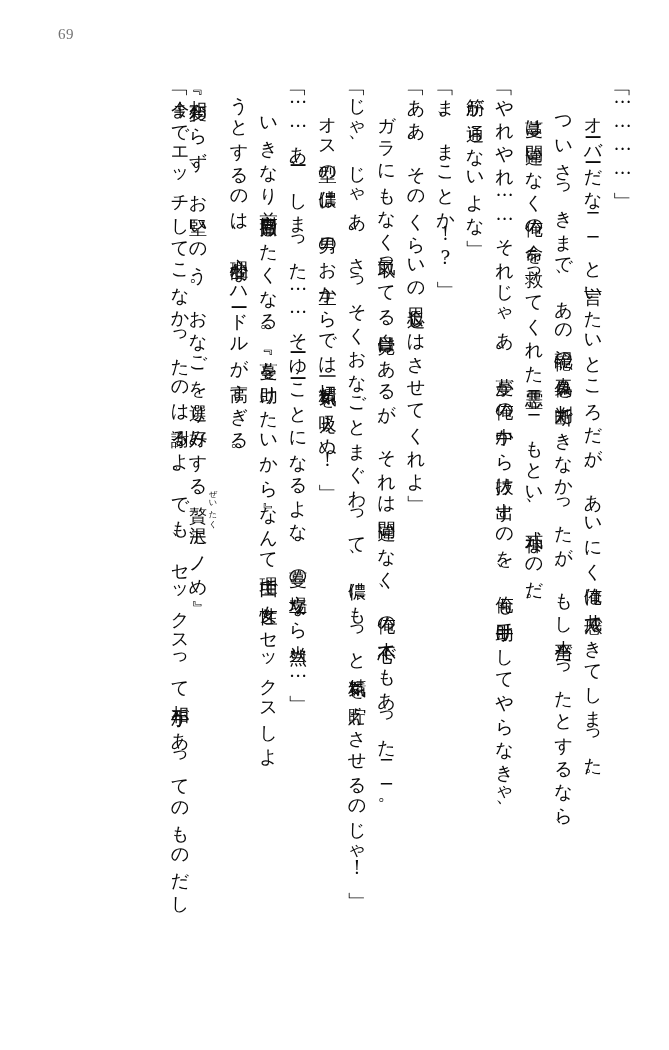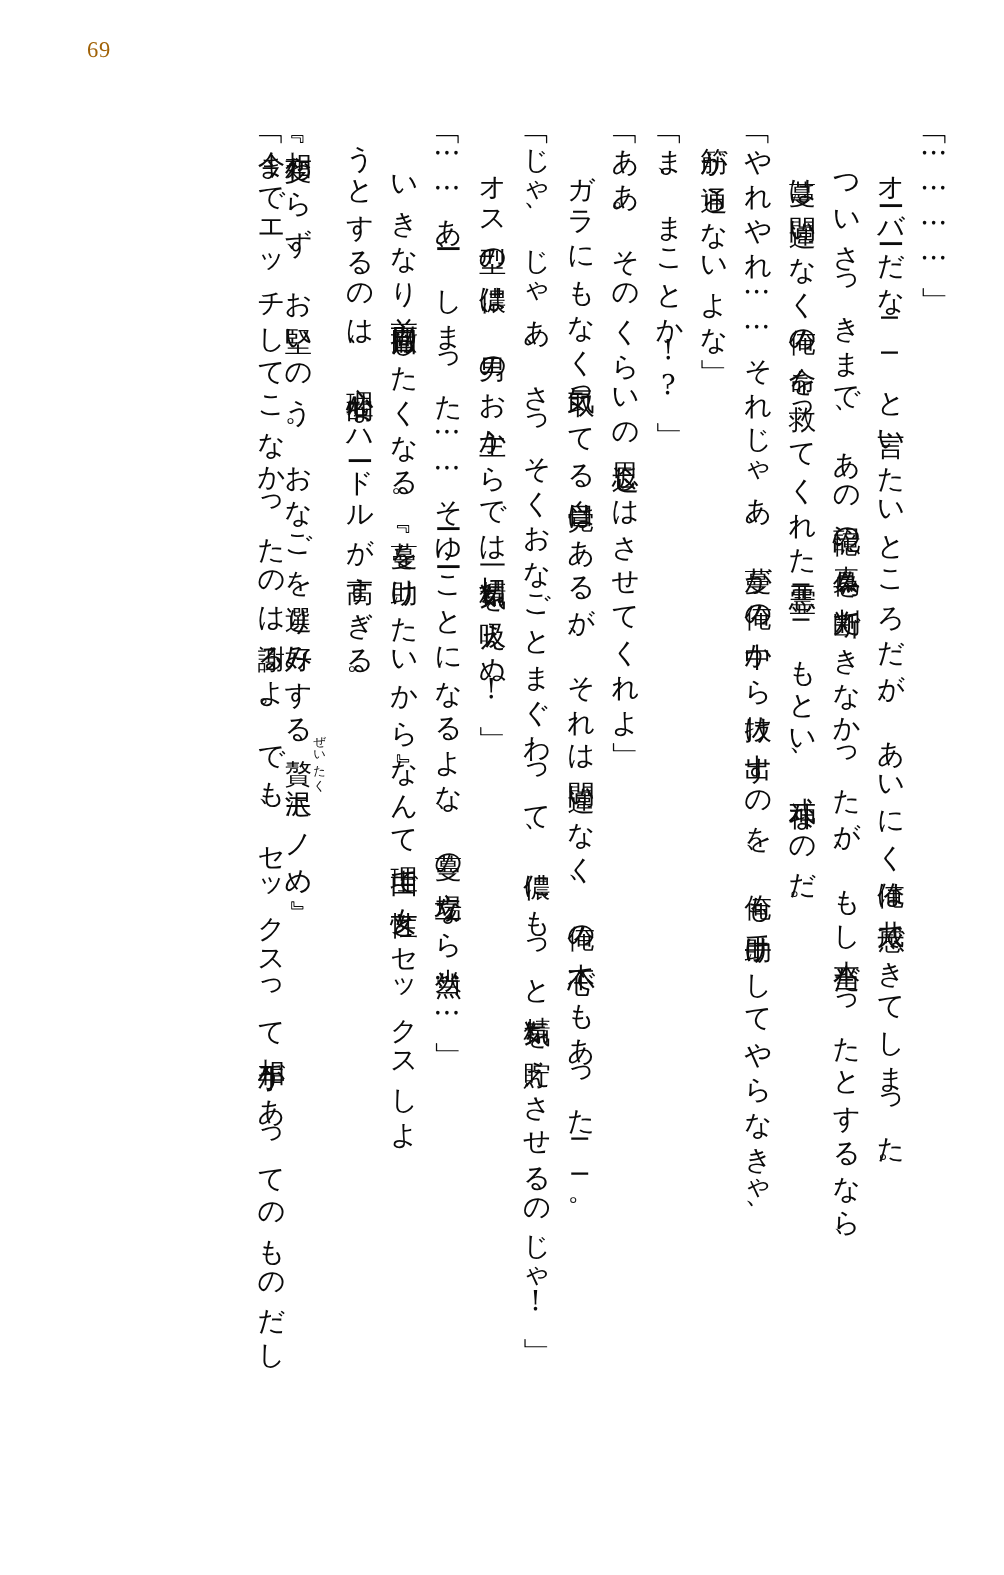--- a/index.html
+++ b/index.html
@@ -25,21 +25,21 @@
     background: #ffffff;
   }
 
   .page-number {
     position: absolute;
     left: 58px;
     top: 26px;
     font-size: 15px;
     letter-spacing: 0.5px;
     font-family: "Liberation Serif", "DejaVu Serif", serif;
-    color: #a16207;
+    color: #737373;
   }
 
   .text-block {
     position: absolute;
     top: 84px;
     left: 36px;
     right: 38px;
     height: 930px;
     display: flex;
     flex-direction: row-reverse;

